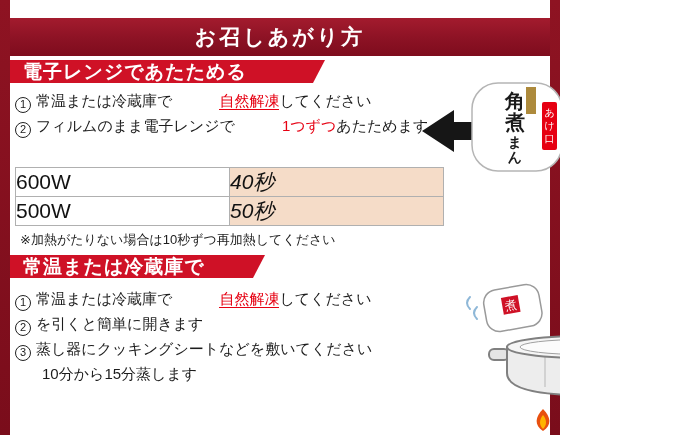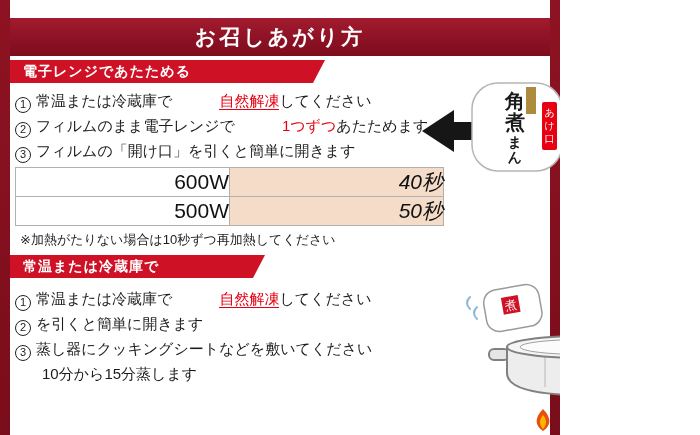--- a/index.html
+++ b/index.html
@@ -6,35 +6,35 @@
   html,body { background:#fff; }
   body { font-family:"Liberation Sans","DejaVu Sans",sans-serif; }
   .page { position:relative; width:560px; height:435px; background:#fff; overflow:hidden; }
   .edge { position:absolute; top:0; bottom:0; width:10px; background:linear-gradient(180deg,#8e1322,#7a0d1b); }
   .edge.left { left:0; } .edge.right { right:0; }
   .banner { position:absolute; left:10px; right:10px; top:18px; height:38px;
     background:linear-gradient(180deg,#a31b2e 0%,#8c1224 55%,#7e0c1d 100%);
     color:#fff; display:flex; align-items:center; justify-content:center;
     font-size:21px; font-weight:bold; letter-spacing:3px; }
   .ribbon { position:absolute; left:10px; height:23px; background:#cf1126; color:#fff;
-    font-size:14px; font-weight:bold; line-height:23px; padding-left:13px; letter-spacing:1px;
+    font-size:19px; font-weight:bold; line-height:23px; padding-left:13px; letter-spacing:1px;
     clip-path:polygon(0 0,100% 0,calc(100% - 12px) 100%,0 100%); }
   .ribbon1 { top:60px; width:315px; }
   .ribbon2 { top:255px; width:255px; }
   .steps { position:absolute; left:15px; font-size:15px; color:#1c1c1c; }
   .steps1 { top:88px; } .steps2 { top:286px; }
   .step { height:25px; line-height:25px; white-space:nowrap; }
   .circ { display:inline-flex; width:16px; height:16px; border:1.3px solid #222; border-radius:50%;
     align-items:center; justify-content:center; font-size:11px; margin-right:5px; vertical-align:-2px;
     line-height:1; }
   .em { color:#e60012;margin-left:47px; }
   .u { border-bottom:1px solid #e60012; }
   .cont { padding-left:27px; }
   table.wtable { position:absolute; left:15px; top:167px; border-collapse:collapse; }
-  .wtable td { width:214px; height:29px; border:1px solid #b0b0b0; text-align:right;
+  .wtable td { width:214px; height:29px; border:1px solid #b0b0b0; text-align:left;
     font-size:21px; color:#111; background:#fff;margin-top:9px; }
   .wtable td.time { background:#f5dcc8;font-style:italic; }
   .note { position:absolute; left:20px; top:231px; font-size:13px; color:#1c1c1c; }
   .illus { position:absolute; }
   .illus1 { left:420px; top:78px; }
   .illus2 { left:465px; top:281px; }
 </style>
 </head>
 <body>
 
@@ -50,23 +50,20 @@
   <div class="ribbon ribbon1">
     <span>電子レンジであたためる</span>
   </div>
 
   <div class="steps steps1">
     <div class="step">
       <span class="circ">1</span><span>常温または冷蔵庫で</span><span class="em u">自然解凍</span><span>してください</span>
     </div>
     <div class="step">
       <span class="circ">2</span><span>フィルムのまま電子レンジで</span><span class="em">1つずつ</span><span>あたためます</span>
-    </div>
-    <div class="step">
-      <span class="circ">3</span><span>フィルムの「開け口」を引くと簡単に開きます</span><span class="em"></span><span></span>
     </div>
   </div>
 
   <table class="wtable">
     <tbody>
         <tr>
       <td class="watt">600W</td>
       <td class="time">40秒</td>
     </tr>
     <tr>

